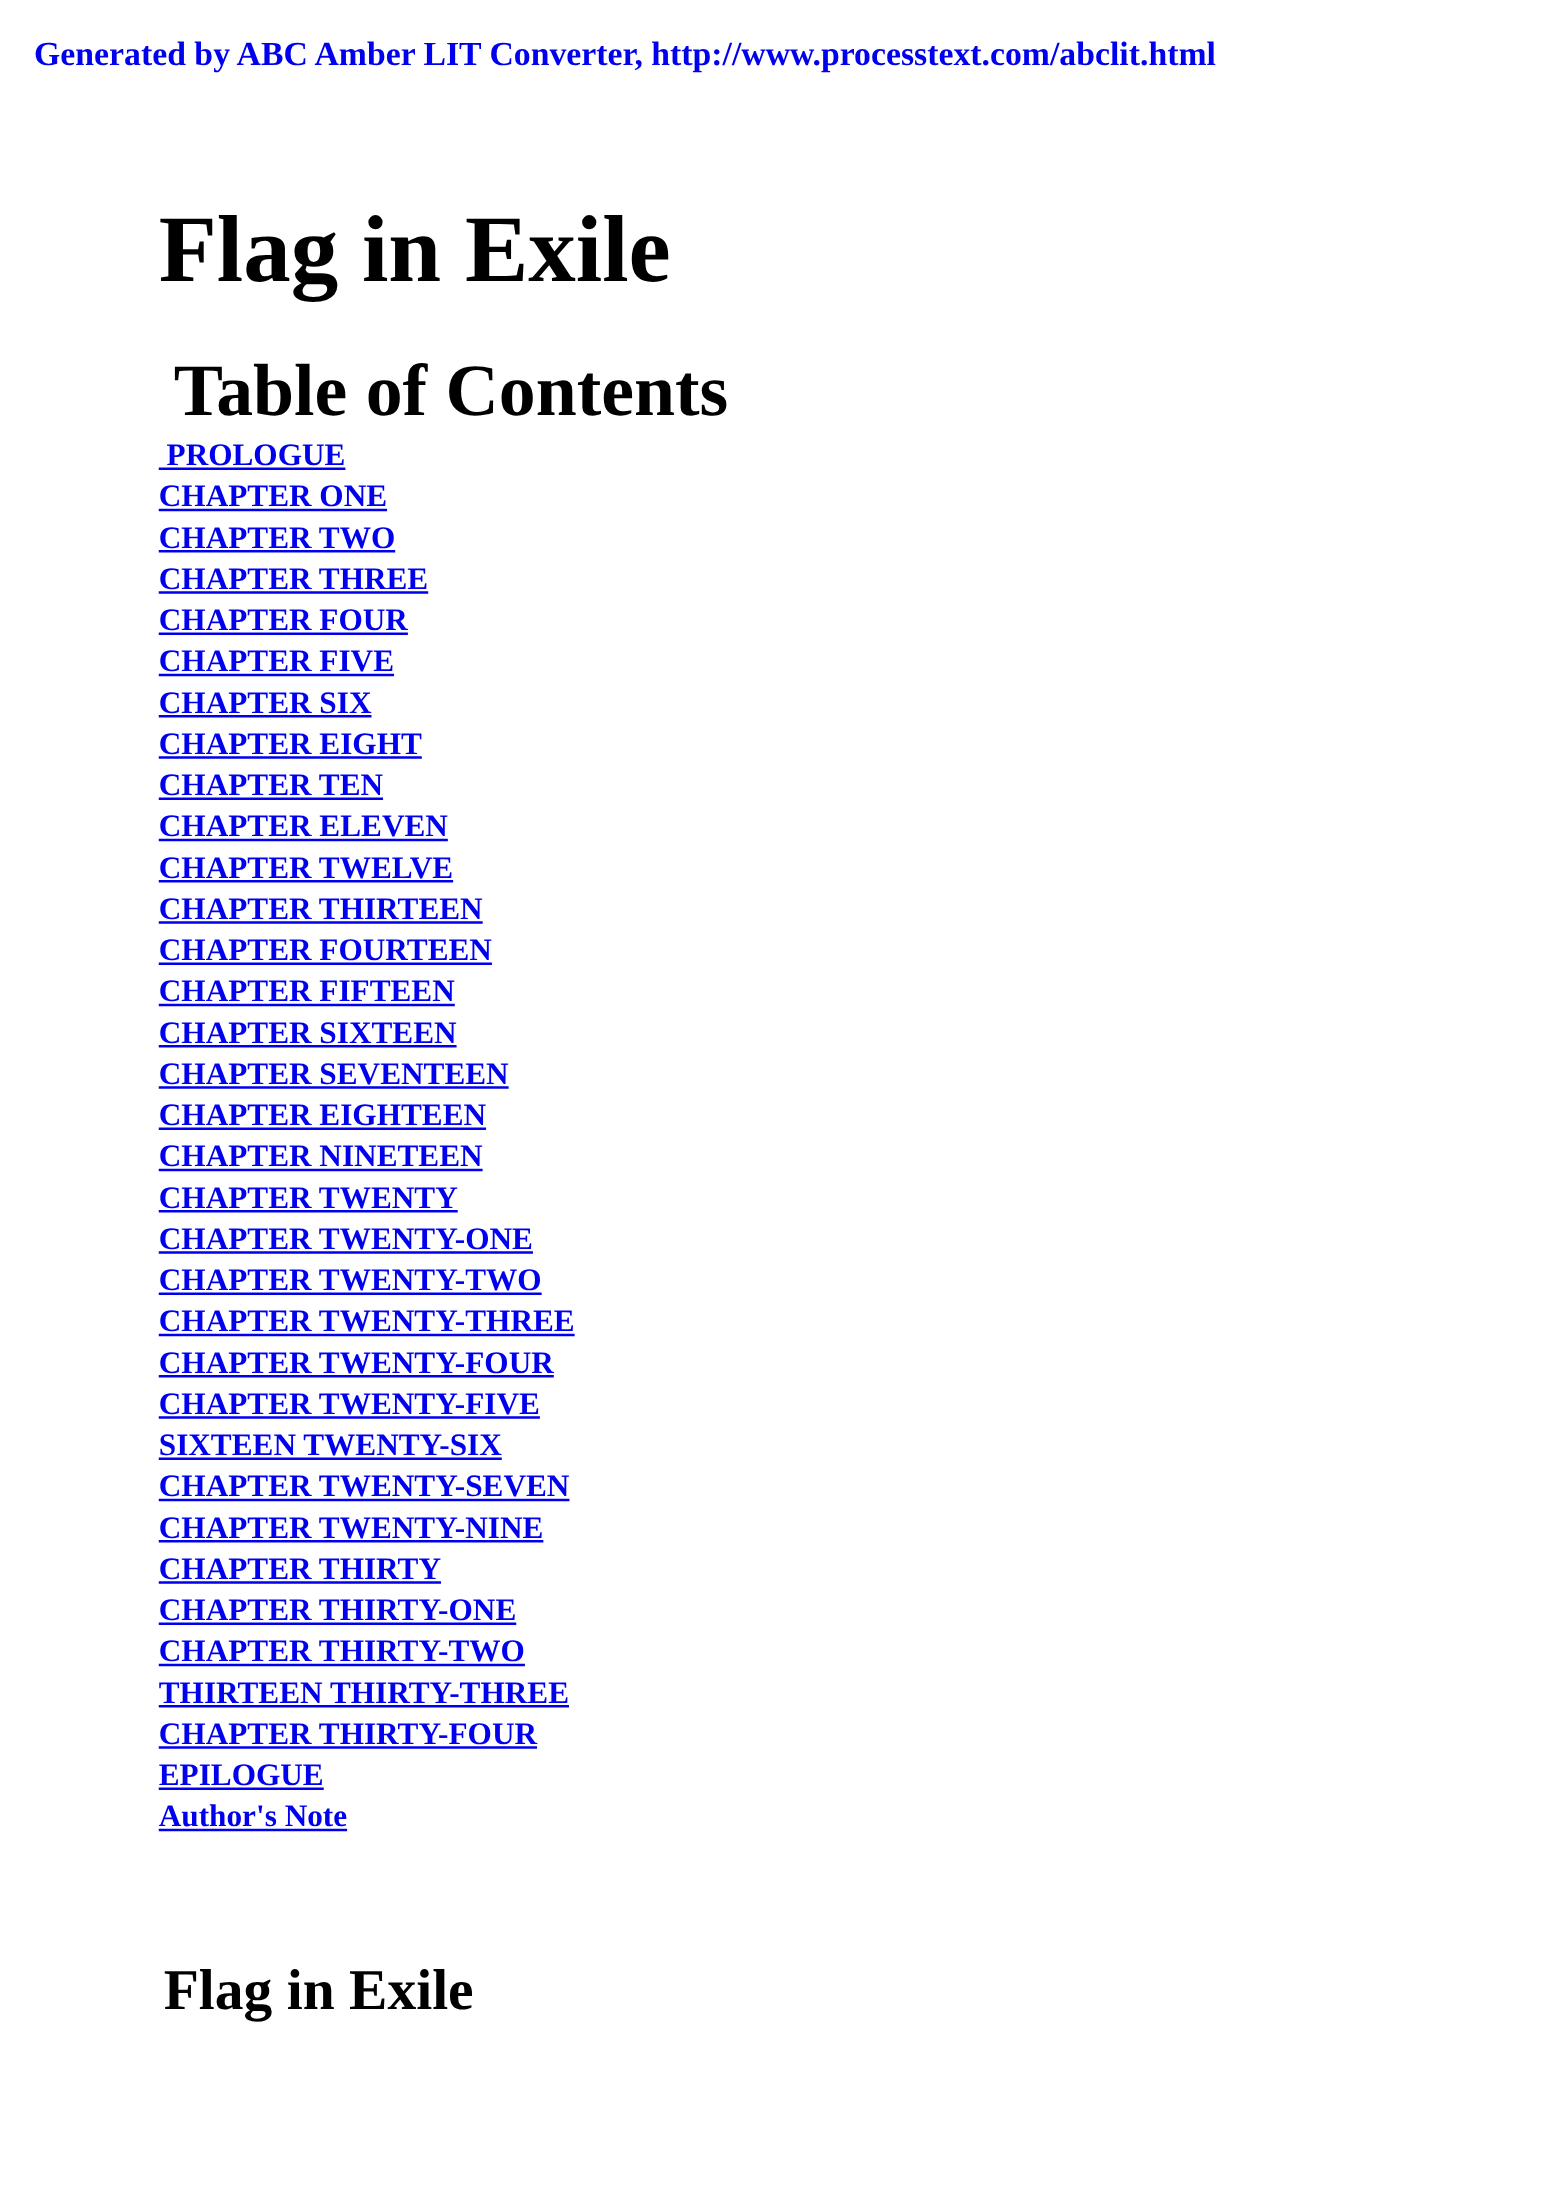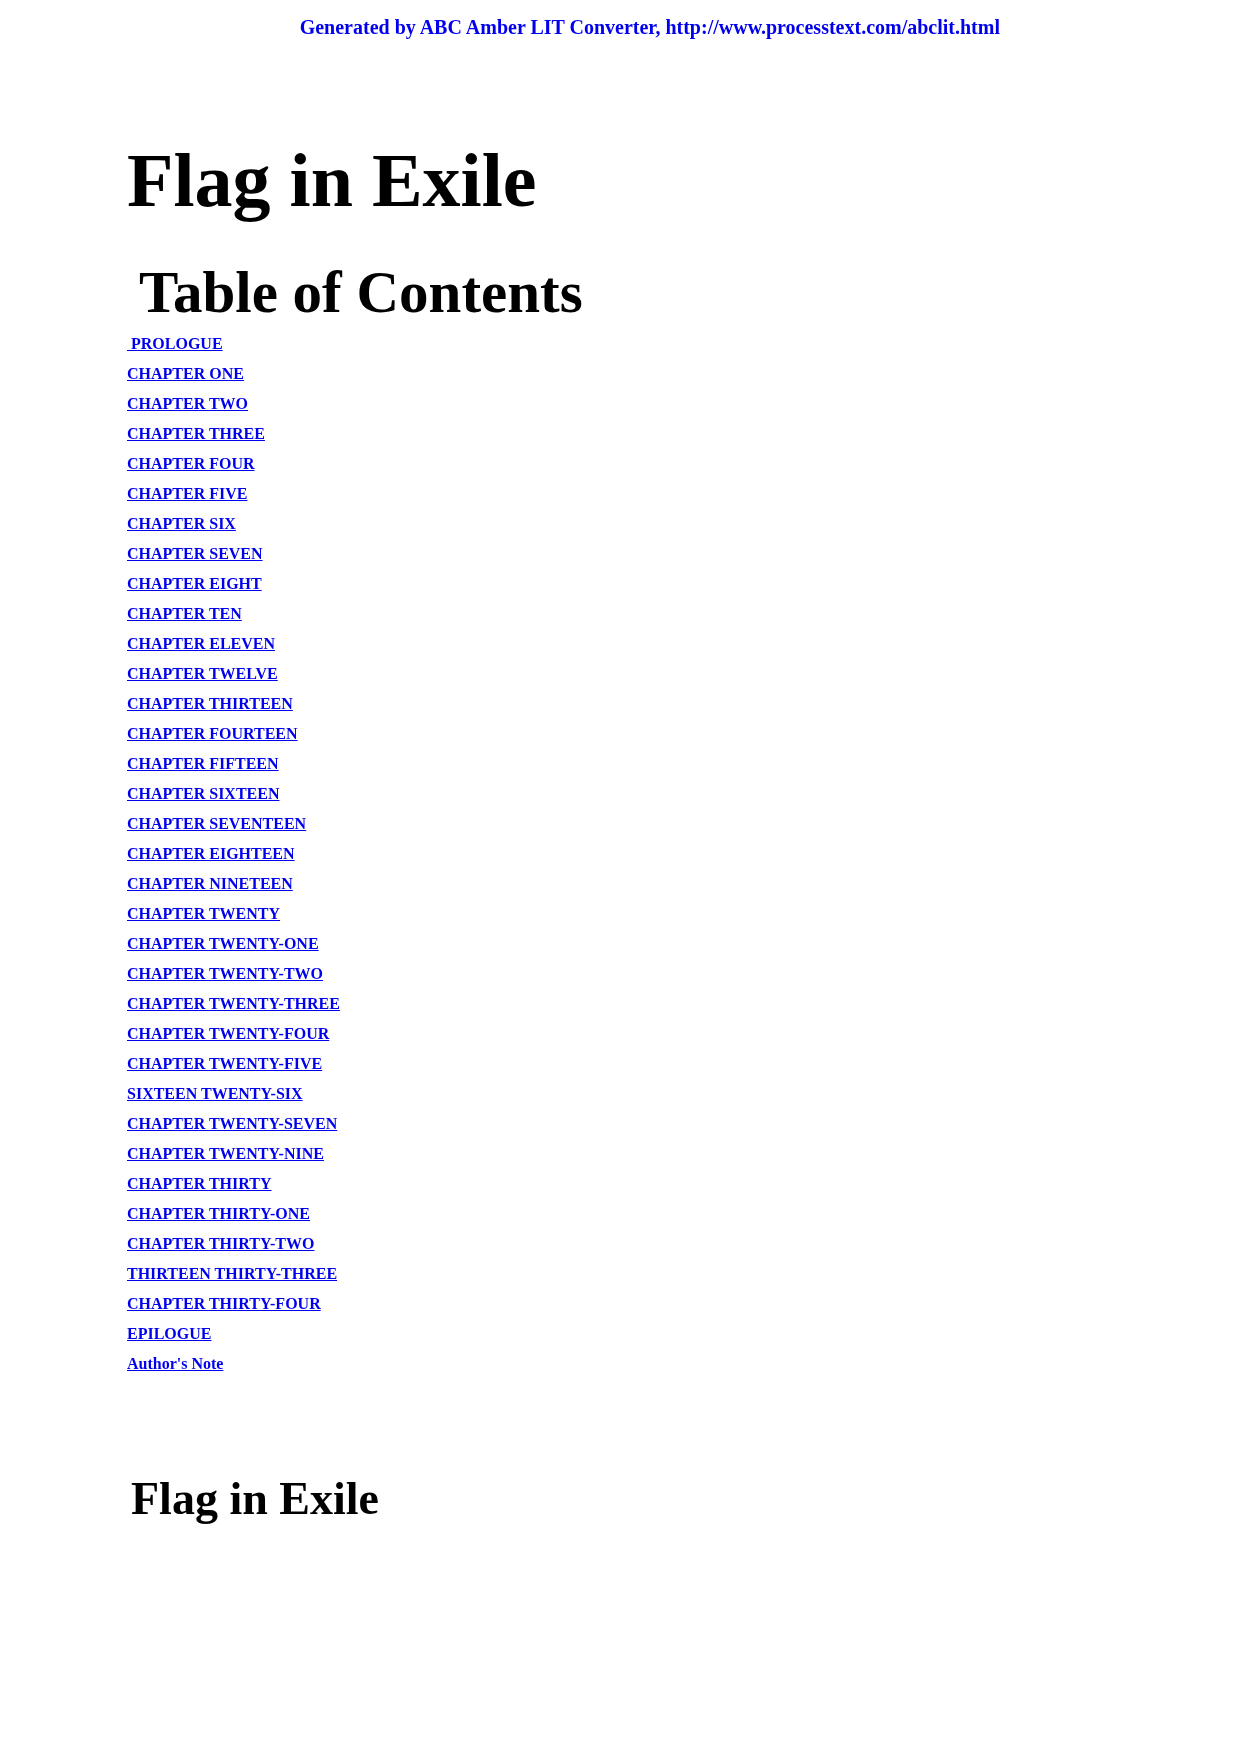--- a/index.html
+++ b/index.html
@@ -15,24 +15,24 @@
   body {
     width: 1240px;
     height: 1755px;
     background: var(--bg-color);
     font-family: "Liberation Serif", "DejaVu Serif", serif;
     color: var(--text-color);
     overflow: hidden;
   }
   .generator-notice {
     width: 1000px;
-    padding-top: 16px;
-    text-align: right;
-    font-weight: bold;
-    font-size: 20px;
+    padding-top: 28px;
+    text-align: center;
+    font-weight: bold;
+    font-size: 27px;
     line-height: 1.15;
     color: var(--link-color);
   }
   h1.book-title {
     margin: 100px 0 0 127px;
     font-size: 76px;
     line-height: 1.1;
     font-weight: bold;
     color: var(--text-color);
   }
@@ -45,21 +45,21 @@
   }
   nav.toc {
     margin: 5px 0 0 127px;
   }
   .toc-line {
     line-height: 30px;
   }
   .toc-line a.toc-link {
     color: var(--link-color);
     font-weight: bold;
-    font-size: 16px;
+    font-size: 25px;
     text-decoration: underline;
     white-space: pre;
     cursor: pointer;
   }
   h2.footer-title {
     margin: 95px 0 0 131px;
     font-size: 46px;
     line-height: 1.1;
     font-weight: bold;
     color: var(--text-color);
@@ -97,23 +97,20 @@
     </div>
 
     <div class="toc-line">
       <a class="toc-link">CHAPTER FIVE</a>
     </div>
 
     <div class="toc-line">
       <a class="toc-link">CHAPTER SIX</a>
     </div>
 
-    <div class="toc-line">
-      <a class="toc-link">CHAPTER SEVEN</a>
-    </div>
 
     <div class="toc-line">
       <a class="toc-link">CHAPTER EIGHT</a>
     </div>
 
 
     <div class="toc-line">
       <a class="toc-link">CHAPTER TEN</a>
     </div>
 

